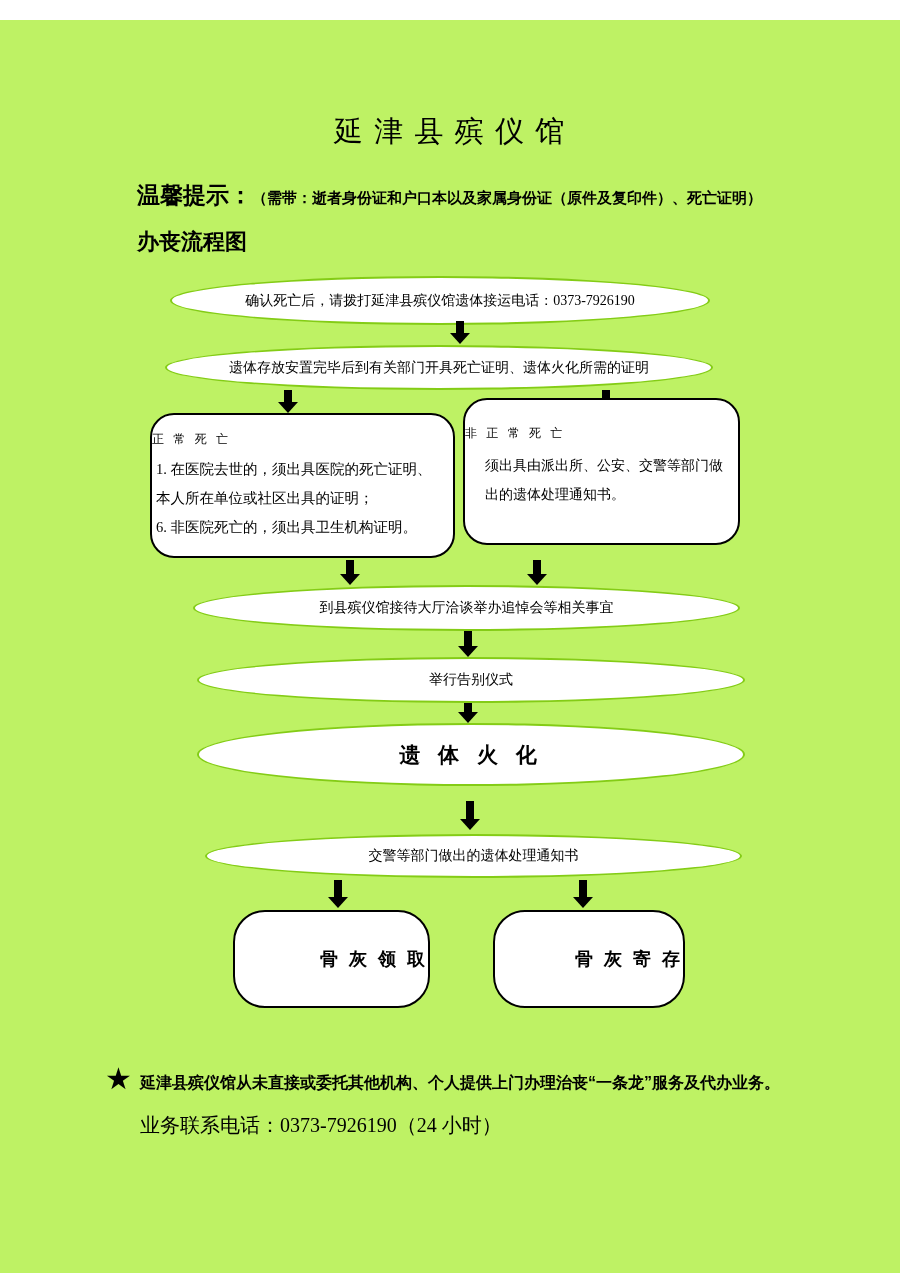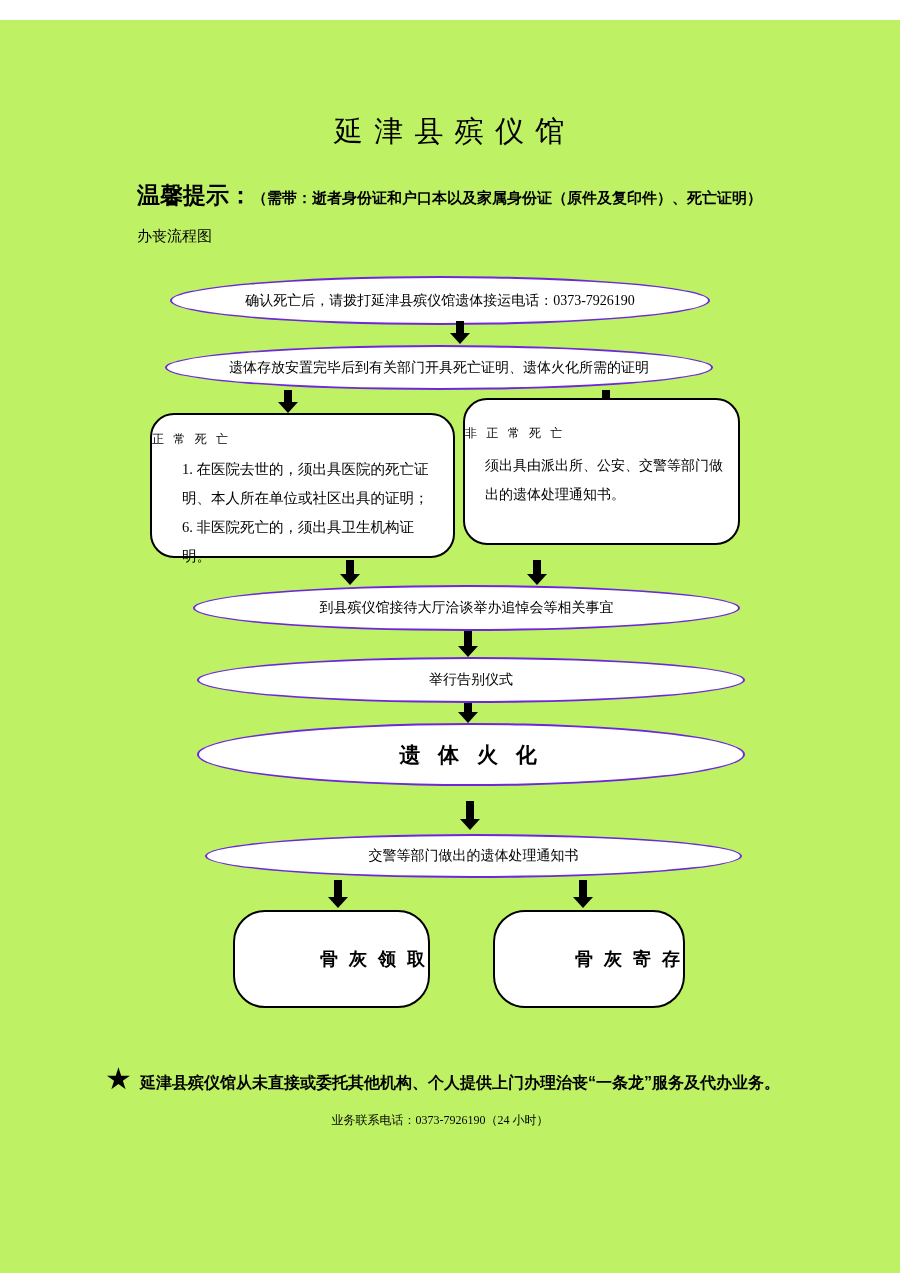--- a/index.html
+++ b/index.html
@@ -21,26 +21,26 @@
   .tip-row{
     position:absolute;left:137px;top:160px;width:745px;
     font-family:"Liberation Sans","DejaVu Sans",sans-serif;
     font-weight:bold;white-space:nowrap;
   }
   .tip-label{font-size:23px;}
   .tip-content{font-size:15px;}
   .section-heading{
     position:absolute;left:137px;top:207px;
     font-family:"Liberation Sans","DejaVu Sans",sans-serif;
-    font-weight:normal;font-size:15px;
+    font-weight:bold;font-size:22px;
   }
   
   .ellipse{
     position:absolute;
-    border:2px solid #6d28d9;border-radius:50%;
+    border:2px solid #84cc16;border-radius:50%;
     display:flex;align-items:center;justify-content:center;
     text-align:center;
     font-size:14px;
     box-sizing:border-box;
     background:#fff;
   }
   .rbox{
     position:absolute;
     border:2px solid #000;border-radius:24px;
     box-sizing:border-box;
@@ -84,22 +84,21 @@
     font-size:30px;line-height:30px;
     font-family:"DejaVu Sans","Liberation Sans",sans-serif;
   }
   .footer-notice{
     position:absolute;left:140px;top:1052px;width:748px;
     font-family:"Liberation Sans","DejaVu Sans",sans-serif;
     font-weight:bold;font-size:16px;line-height:22px;
   }
   .footer-phone{
     position:absolute;left:140px;top:1092px;width:600px;
-    font-size:12px;
-    text-align:center;
+    font-size:20px;
   }
 </style>
 </head>
 <body>
 
 <div class="page">
 
   <div class="doc-title">延 津 县 殡 仪 馆</div>
 
   <div class="tip-row">
@@ -127,21 +126,21 @@
       <div class="stem"></div>
       <div class="head"></div>
     </div>
     <div class="arrow" style="left:596px;top:370px;height:23px;">
       <div class="stem"></div>
       <div class="head"></div>
     </div>
 
     <div class="rbox" style="left:150px;top:393px;width:305px;height:145px;">
       <div class="rbox-title" style="margin-top:16px;">正 常 死 亡</div>
-      <div class="rbox-body" style="margin-top:7px;padding:0 20px 0 30px;">
+      <div class="rbox-body" style="margin-top:7px;padding:0 20px 0 4px;">
         <div>1. 在医院去世的，须出具医院的死亡证明、本人所在单位或社区出具的证明；</div>
         <div>6. 非医院死亡的，须出具卫生机构证明。</div>
       </div>
     </div>
 
     <div class="rbox" style="left:463px;top:378px;width:277px;height:147px;">
       <div class="rbox-title" style="margin-top:25px;">非 正 常 死 亡</div>
       <div class="rbox-body" style="margin-top:9px;padding:0 5px 0 20px;font-size:14px;">须出具由派出所、公安、交警等部门做出的遗体处理通知书。</div>
     </div>
 

